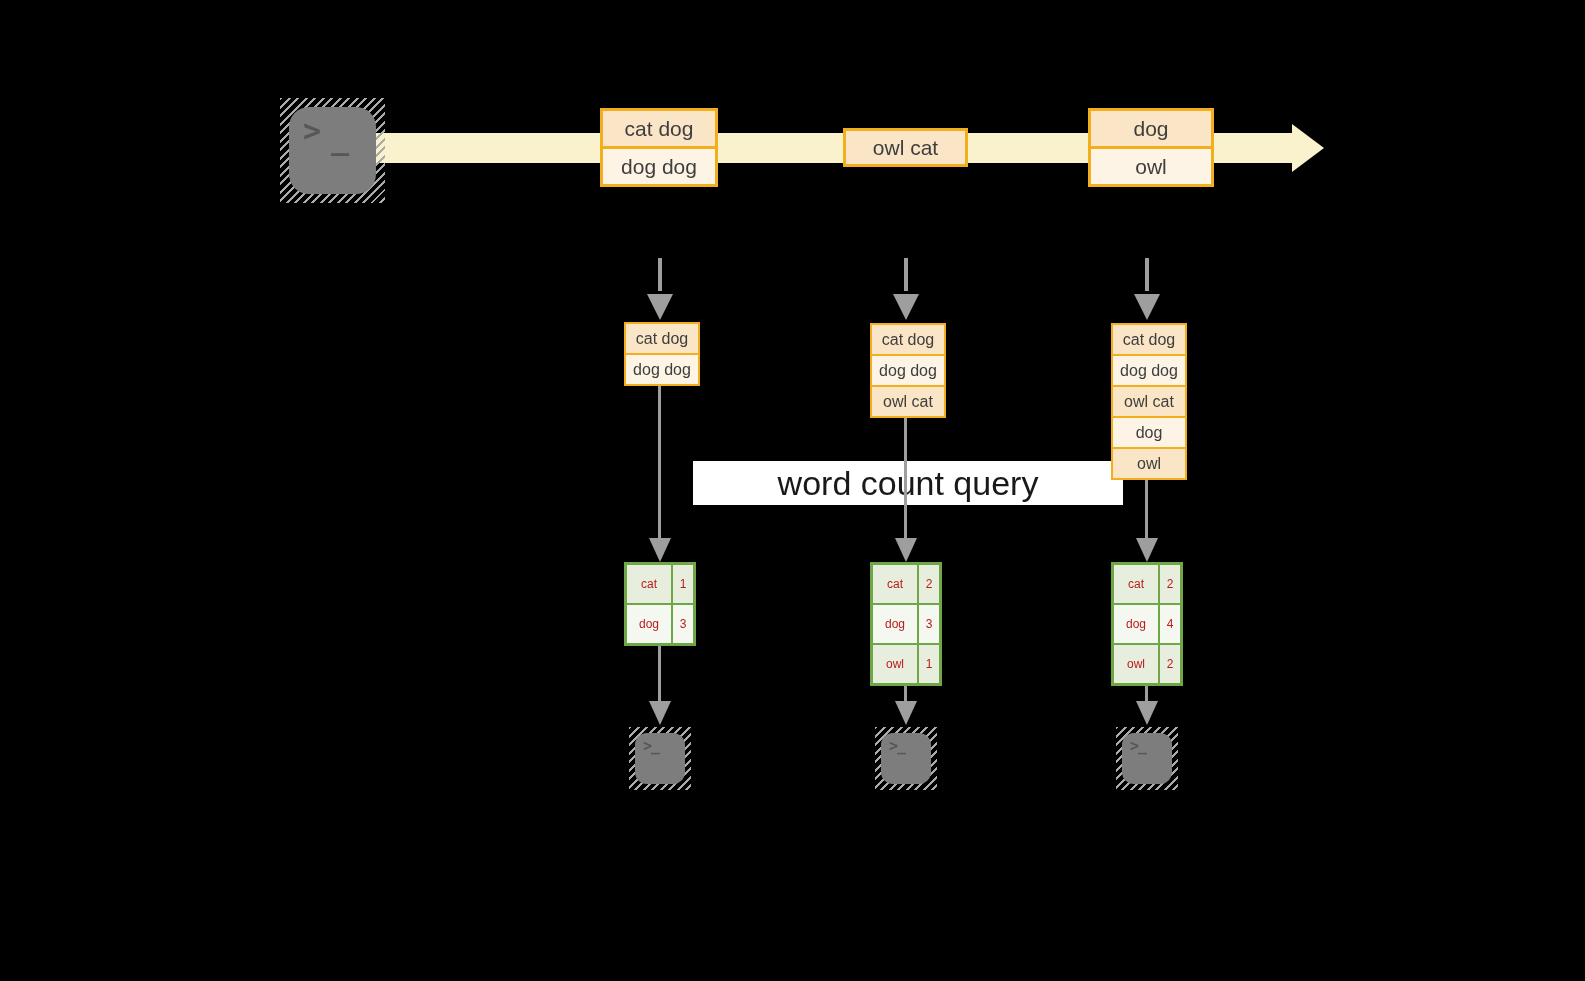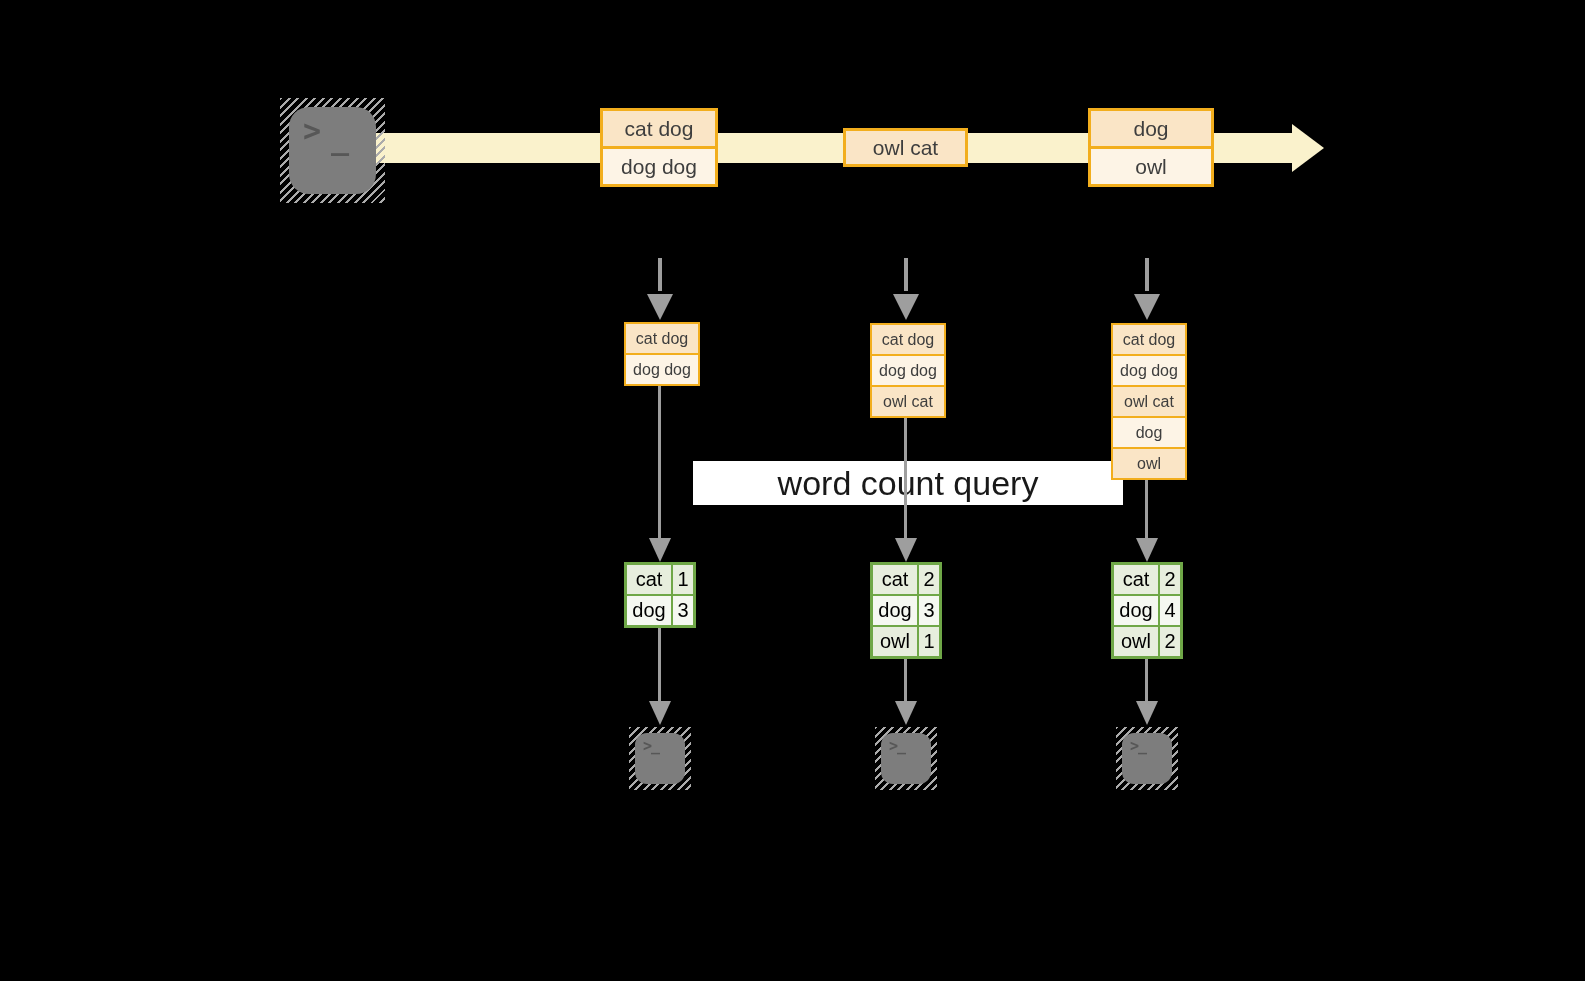--- a/index.html
+++ b/index.html
@@ -34,22 +34,22 @@
     border-left:11px solid transparent;border-right:11px solid transparent;border-top:24px solid #9e9e9e;}
 
   
   .query-label{position:absolute;left:693px;top:461px;width:430px;height:44px;background:#ffffff;
     display:flex;align-items:center;justify-content:center;color:#191919;font-size:34px;
     font-weight:300;z-index:2;}
 
   
   .gtable{position:absolute;display:grid;grid-template-columns:44px 20px;gap:2px;
     background:#6fa747;border:3px solid #6fa747;z-index:4;}
-  .gtable .gcell{height:29px;display:flex;align-items:center;justify-content:center;
-    color:#000000;font-size:20px;}
+  .gtable .gcell{height:38px;display:flex;align-items:center;justify-content:center;
+    color:#b91c1c;font-size:12px;}
   .row-dark{background:#e7eedd;}
   .row-light{background:#f5f8f1;}
 
   
   .term{position:absolute;
     background-image:repeating-linear-gradient(135deg,#ababab 0px,#ababab 2px,transparent 2px,transparent 6px);}
   .term-inner{position:absolute;background:#7d7d7d;}
   .term-src .term-inner{left:9px;top:9px;width:87px;height:87px;border-radius:20px;}
   .term-sink .term-inner{left:6px;top:6px;width:50px;height:51px;border-radius:12px;}
   .prompt{position:absolute;font-family:"DejaVu Sans Mono",monospace;font-weight:bold;color:#575757;}

